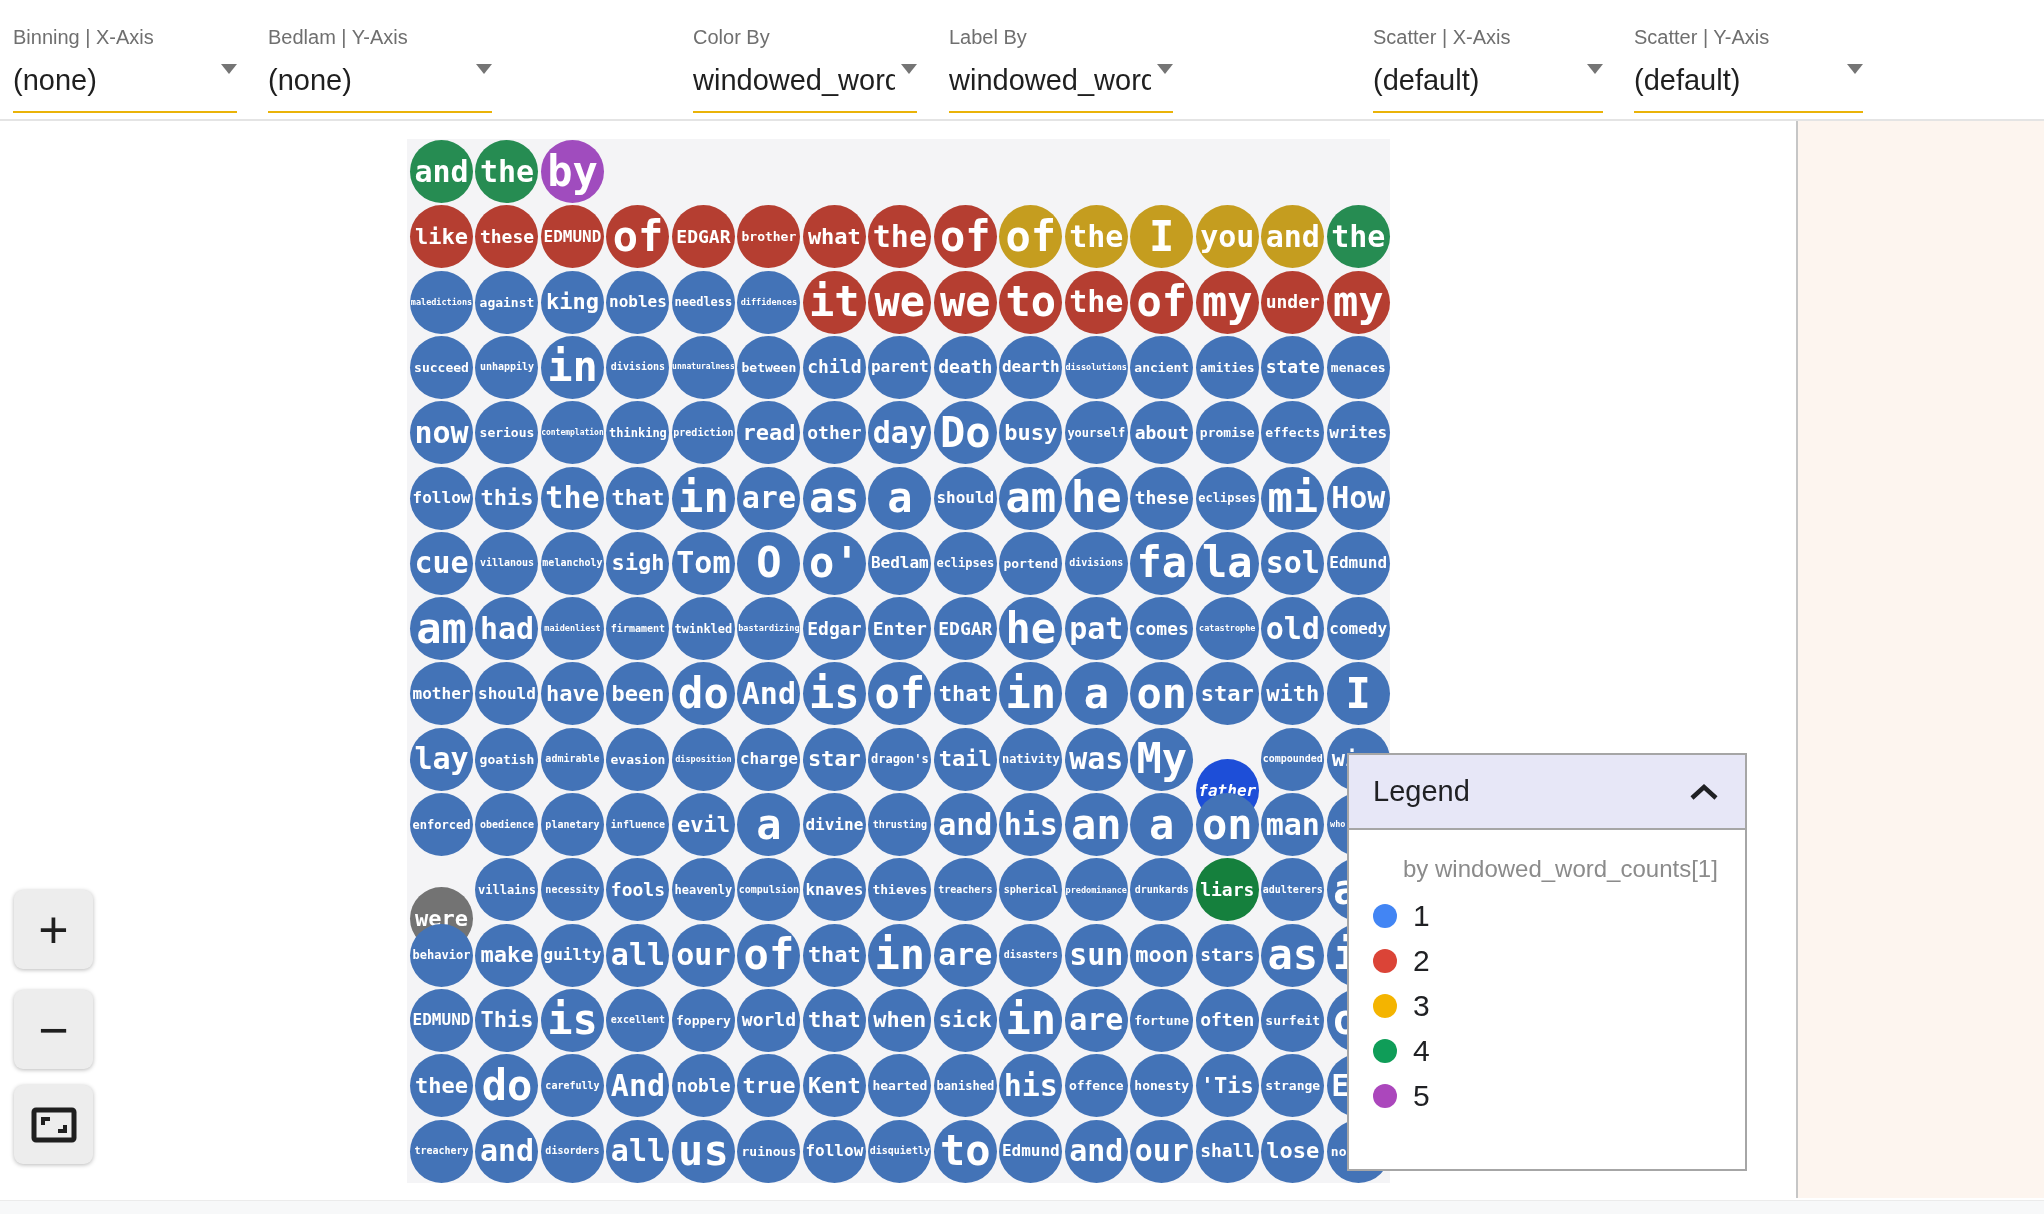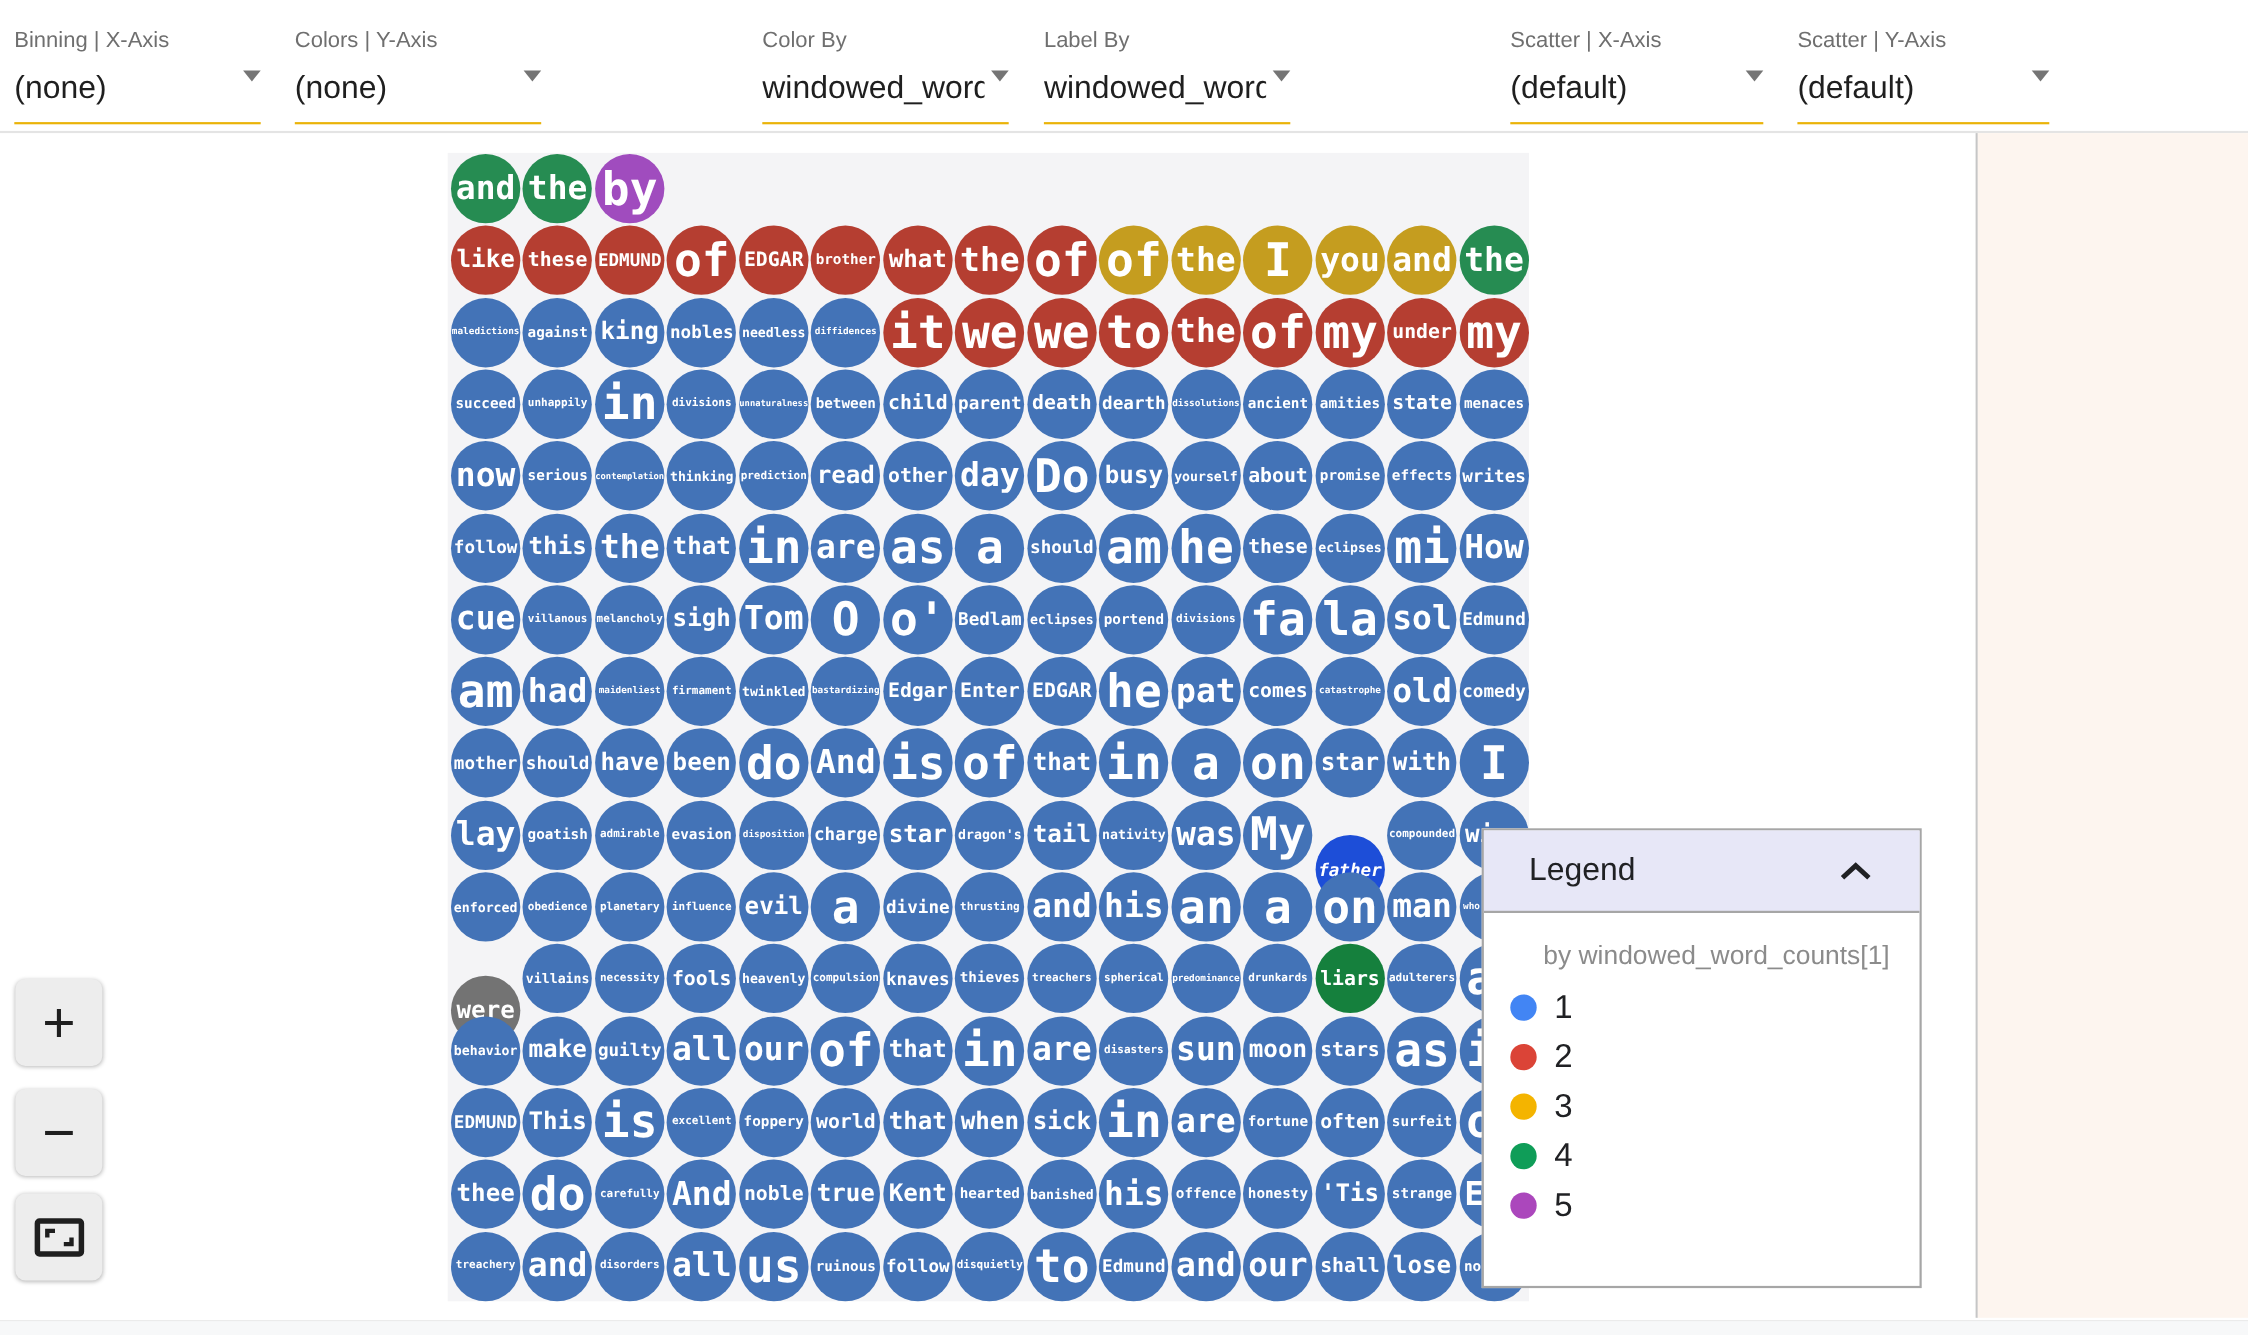--- a/index.html
+++ b/index.html
@@ -28,21 +28,21 @@
   
   .zbtn{position:absolute;left:14px;width:79px;height:79px;background:#ededed;border-radius:9px;
         box-shadow:0 1px 4px rgba(0,0,0,.28);display:flex;align-items:center;justify-content:center;
         font-size:52px;font-weight:400;color:#1f1f1f;cursor:pointer;}
   #zin{top:890px;} #zout{top:990px;} #zfit{top:1085px;}
 
   
   #legend{position:absolute;left:1347px;top:753px;width:400px;height:418px;background:#fff;
           border:2px solid #a6a6a6;box-sizing:border-box;z-index:5;}
   #legend .hdr{height:75px;background:#e7e7f7;border-bottom:2px solid #a6a6a6;box-sizing:border-box;
-               display:flex;align-items:center;justify-content:space-between;padding:0 41px;}
+               display:flex;align-items:center;justify-content:space-between;padding:0 24px;}
   #legend .hdr .t{font-size:29px;color:#202124;}
   #legend .lbody{padding:16px 22px 0 22px;}
   .colors-title{font-size:31px;font-weight:700;color:#4c4036;}
   .colors-sub{font-size:24px;color:#8b8b8b;margin:9px 0 0 32px;white-space:nowrap;}
   #lentries{margin-top:12px;}
   .lrow{display:flex;align-items:center;margin-top:20px;height:25px;}
   .ldot{width:24px;height:24px;border-radius:50%;margin:0 16px 0 2px;flex:none;}
   .llab{font-size:30px;color:#202124;}
 
   
@@ -58,21 +58,21 @@
 
   <div>
     <div class="ctrl c0">
       <div class="lbl">Binning | X-Axis</div>
       <div class="valrow">
         <div class="val">(none)</div>
         <div class="caret"></div>
       </div>
     </div>
     <div class="ctrl c1">
-      <div class="lbl">Colors | Y-Axis</div>
+      <div class="lbl">Bedlam | Y-Axis</div>
       <div class="valrow">
         <div class="val">(none)</div>
         <div class="caret"></div>
       </div>
     </div>
     <div class="ctrl c2">
       <div class="lbl">Color By</div>
       <div class="valrow">
         <div class="val">windowed_word_c</div>
         <div class="caret"></div>

